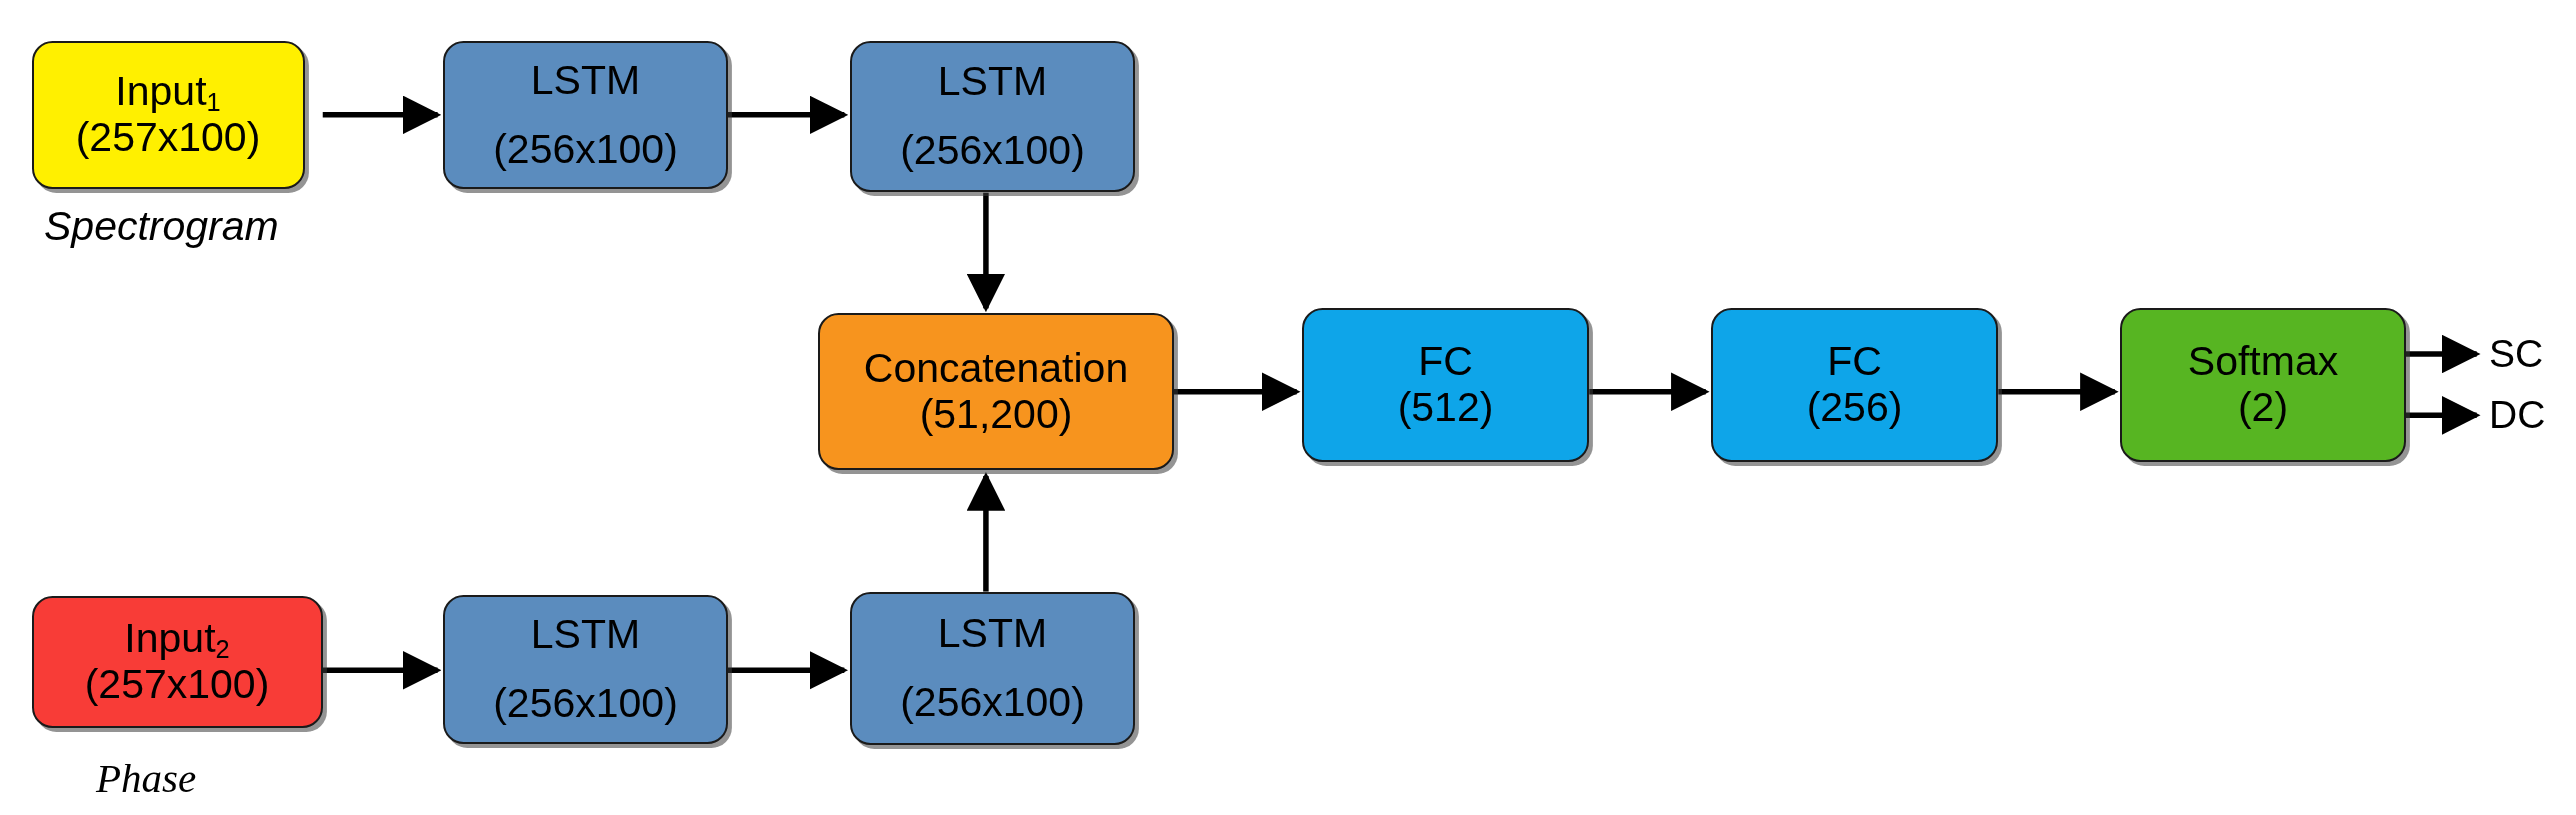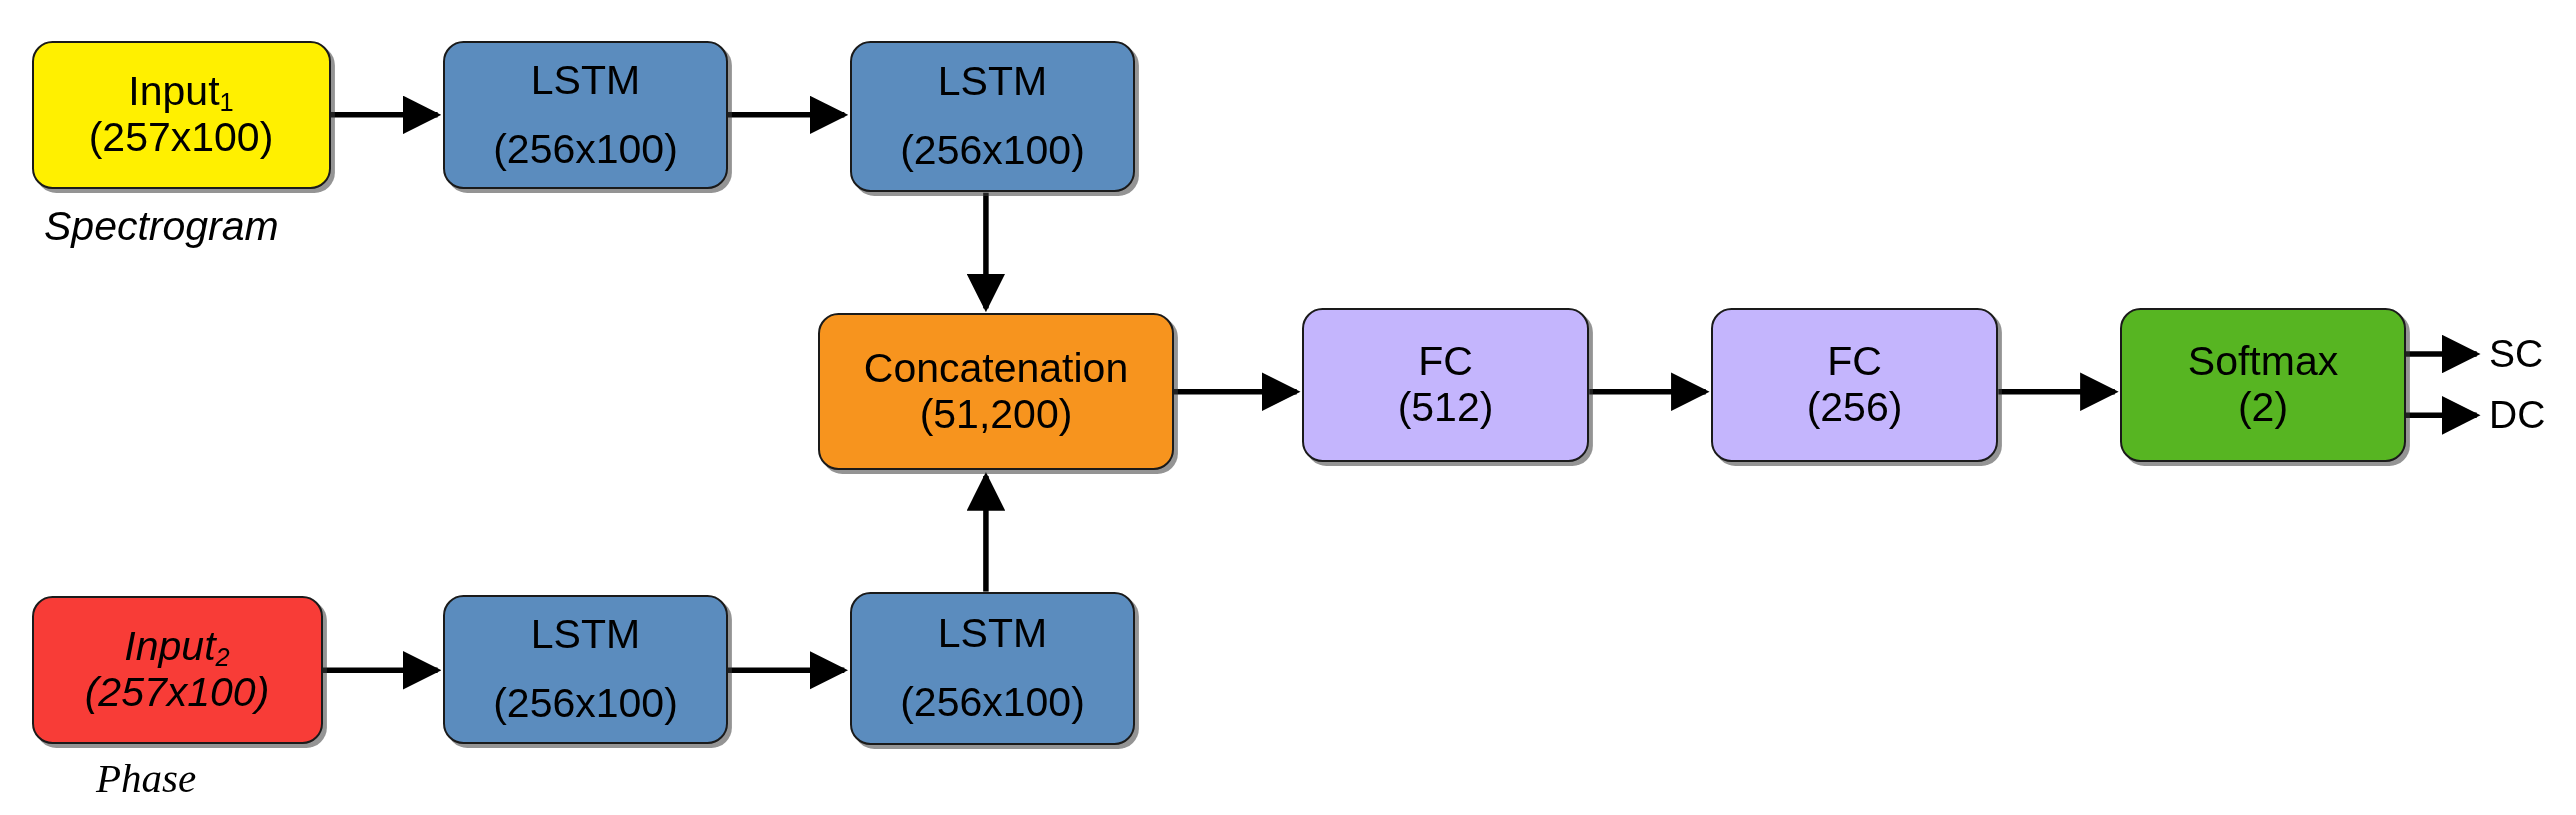--- a/index.html
+++ b/index.html
@@ -44,21 +44,21 @@
   .node .line1 sub {
     font-size: 0.62em;
     vertical-align: baseline;
     position: relative;
     top: 0.22em;
   }
   .fill-yellow { background: #FFF000; }
   .fill-red    { background: #F83C37; }
   .fill-blue   { background: #5B8CBE; gap: 23px; }
   .fill-orange { background: #F7941E; }
-  .fill-amber  { background: #c4b5fd; }
+  .fill-amber  { background: #0ea5e9; }
   .fill-green  { background: #57B522; }
 
   
   .caption {
     position: absolute;
     font-family: "Liberation Sans", sans-serif;
     font-style: italic;
     font-size: 41px;
     color: #000000;
     white-space: nowrap;
@@ -117,38 +117,38 @@
 
     <line x1="2020" y1="498" x2="2168" y2="498" stroke="#000000" stroke-width="7" marker-end="url(#arrowR)"></line>
 
     <line x1="2540" y1="498" x2="2688" y2="498" stroke="#000000" stroke-width="7" marker-end="url(#arrowR)"></line>
 
     <line x1="3058" y1="450" x2="3148" y2="450" stroke="#000000" stroke-width="7" marker-end="url(#arrowR)"></line>
 
     <line x1="3058" y1="528" x2="3148" y2="528" stroke="#000000" stroke-width="7" marker-end="url(#arrowR)"></line>
   </svg>
 
-  <div class="node fill-yellow" style="left:31.5px; top:41px; width:299px; height:148px;">
+  <div class="node fill-yellow" style="left:31.5px; top:41px; width:273px; height:148px;">
     <span class="line1"><span>Input</span><sub>1</sub></span>
     <span class="line2">(257x100)</span>
   </div>
 
   <div class="caption" style="left:44px; top:203px;">Spectrogram</div>
 
   <div class="node fill-blue" style="left:443px; top:41px; width:285px; height:148px;">
     <span class="line1">LSTM</span>
     <span class="line2">(256x100)</span>
   </div>
 
   <div class="node fill-blue" style="left:850px; top:41px; width:285px; height:151px;">
     <span class="line1">LSTM</span>
     <span class="line2">(256x100)</span>
   </div>
 
-  <div class="node fill-red" style="left:31.5px; top:596px; width:291px; height:148px;font-style:italic;">
+  <div class="node fill-red" style="left:31.5px; top:596px; width:291px; height:132px;">
     <span class="line1"><span>Input</span><sub>2</sub></span>
     <span class="line2">(257x100)</span>
   </div>
 
   <div class="caption" style="left:96px; top:754px;font-family:Liberation Serif, serif;">Phase</div>
 
   <div class="node fill-blue" style="left:443px; top:595px; width:285px; height:149px;">
     <span class="line1">LSTM</span>
     <span class="line2">(256x100)</span>
   </div>

